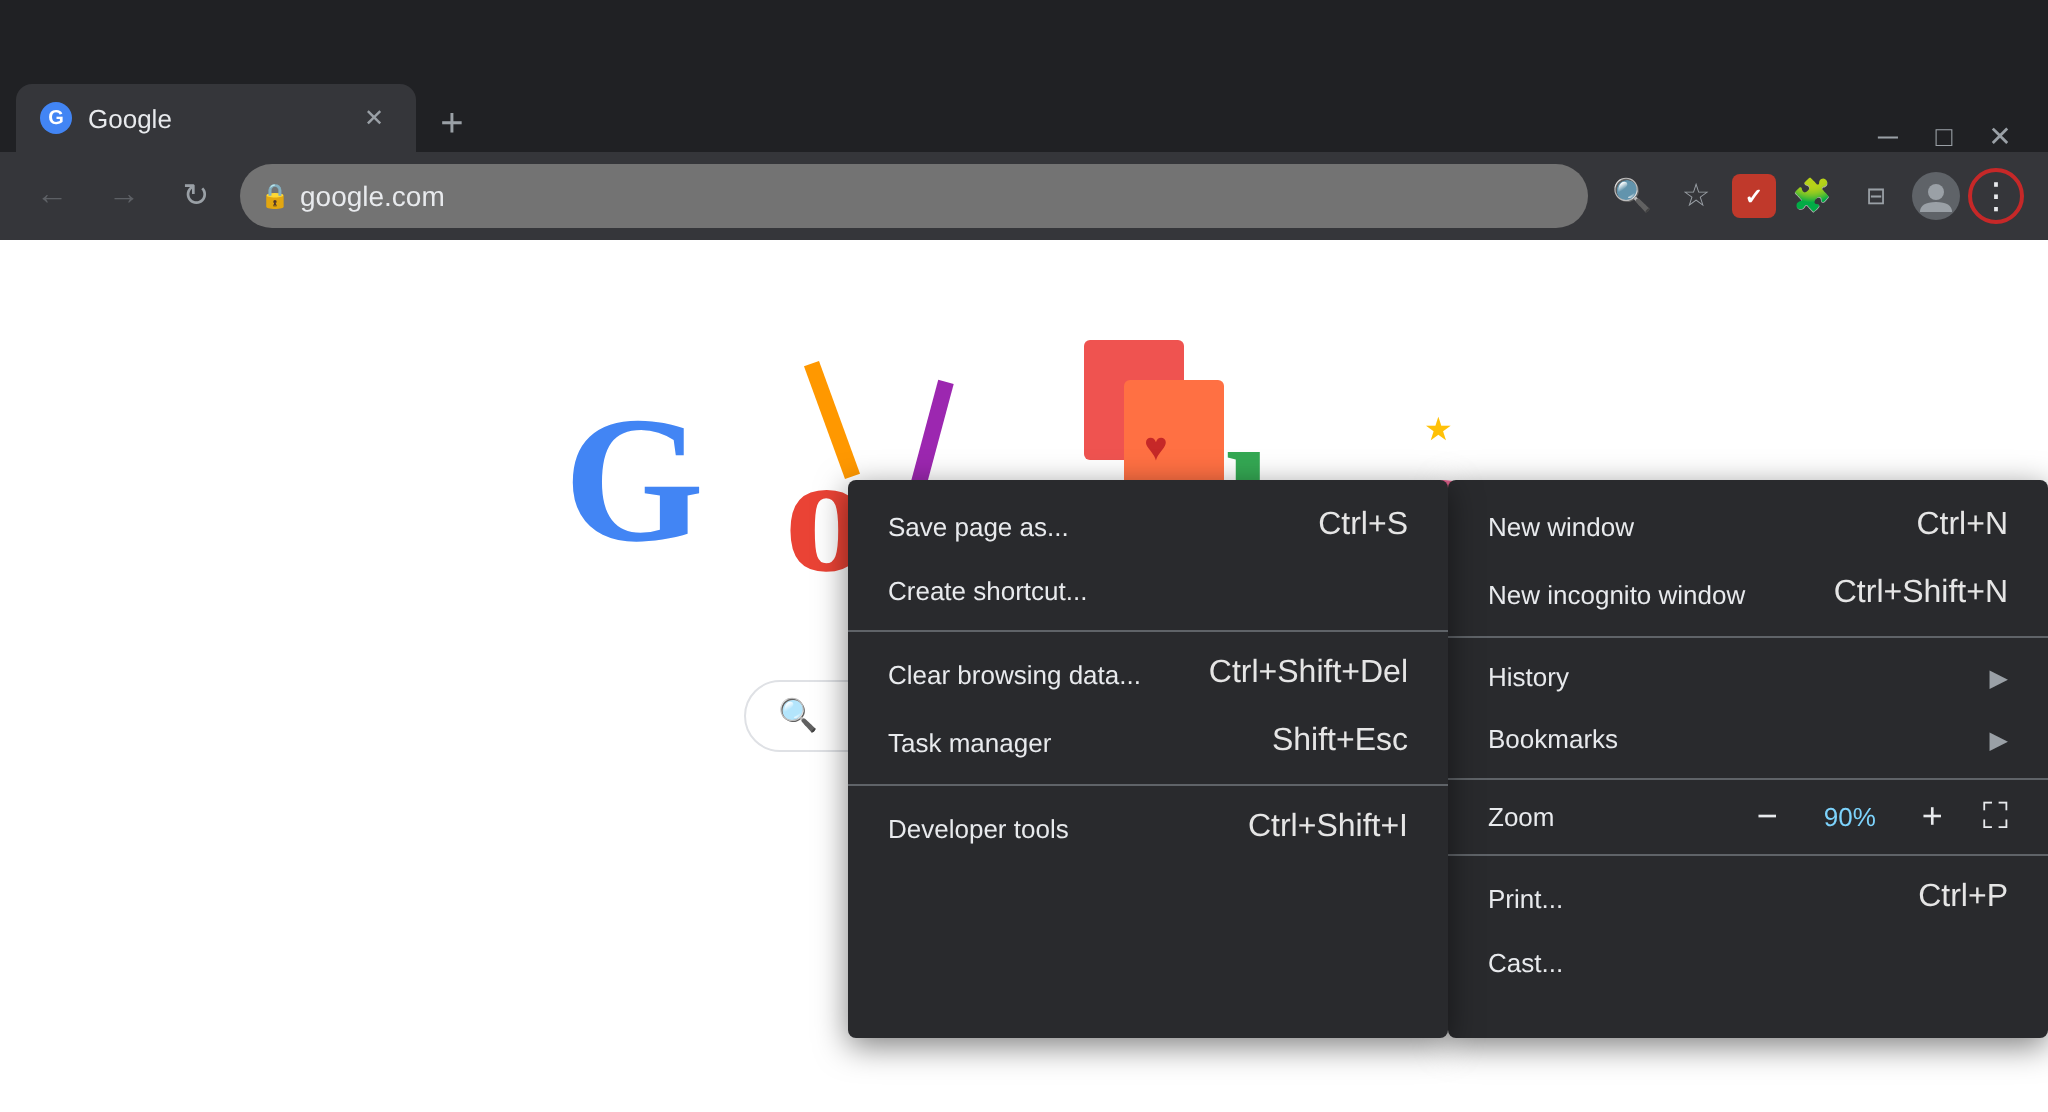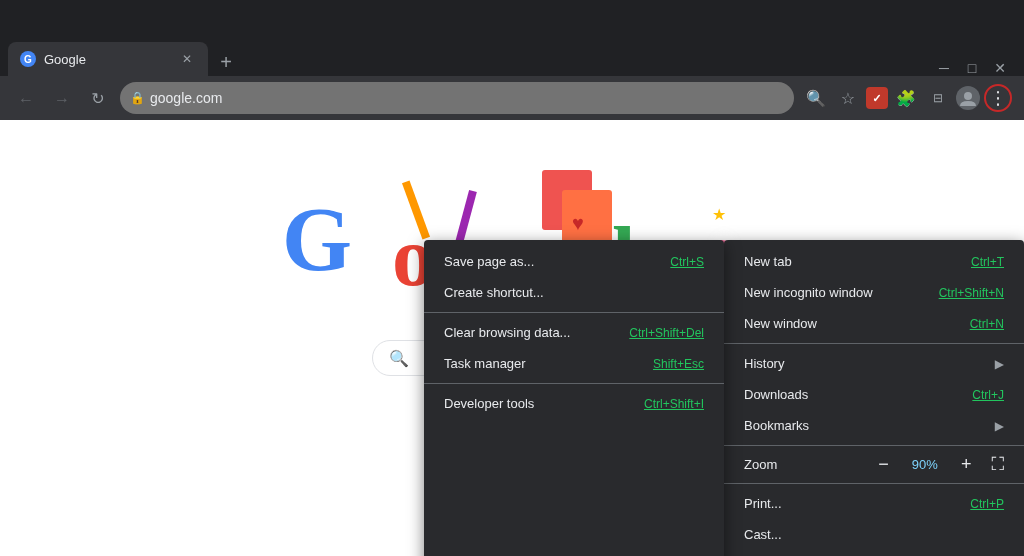--- a/index.html
+++ b/index.html
@@ -245,21 +245,21 @@
       color: #e8eaed;
       font-size: 13px;
     }
     .menu-item {
       display: flex;
       align-items: center;
       padding: 8px 20px;
       cursor: pointer;
       justify-content: space-between;
     }
-    .menu-item .shortcut { color: #22c55e; font-size: 12px; text-decoration: underline; }
+    .menu-item .shortcut { color: #e5e5e5; font-size: 16px; }
     .menu-item .arrow { color: #9aa0a6; font-size: 12px; }
     .menu-divider { height: 1px; background: #5f6368; margin: 4px 0; }
     .zoom-row {
       display: flex;
       align-items: center;
       padding: 4px 20px;
       gap: 8px;
     }
     .zoom-label { flex: 1; color: #e8eaed; }
     .zoom-btn { color: #e8eaed; font-size: 18px; cursor: pointer; padding: 0 8px; }
@@ -426,39 +426,31 @@
           </div>
           <div class="menu-divider"></div>
           <div class="menu-item">
             <span>Developer tools</span>
             <span class="shortcut">Ctrl+Shift+I</span>
           </div>
         </div>
 
         <div class="main-menu" style="position:relative; top:auto; right:auto;">
           <div class="menu-item">
-            <span>New tab</span>
-            <span class="shortcut">Ctrl+T</span>
+            <span>New window</span>
+            <span class="shortcut">Ctrl+N</span>
           </div>
           <div class="menu-item">
             <span>New incognito window</span>
             <span class="shortcut">Ctrl+Shift+N</span>
           </div>
-          <div class="menu-item">
-            <span>New window</span>
-            <span class="shortcut">Ctrl+N</span>
-          </div>
           <div class="menu-divider"></div>
           <div class="menu-item">
             <span>History</span>
             <span class="arrow">▶</span>
-          </div>
-          <div class="menu-item">
-            <span>Downloads</span>
-            <span class="shortcut">Ctrl+J</span>
           </div>
           <div class="menu-item">
             <span>Bookmarks</span>
             <span class="arrow">▶</span>
           </div>
           <div class="menu-divider"></div>
           <div class="zoom-row">
             <span class="zoom-label">Zoom</span>
             <span class="zoom-btn">−</span>
             <span class="zoom-value">90%</span>

